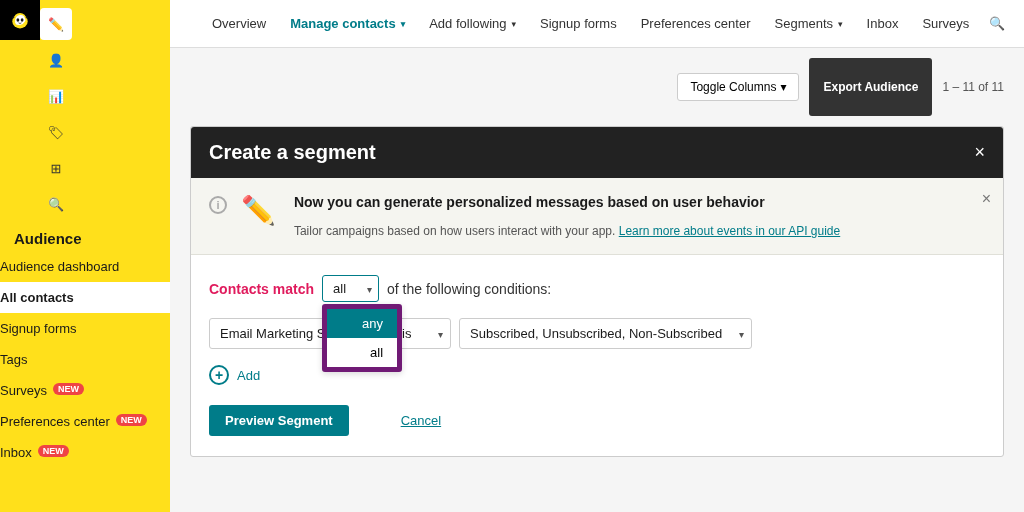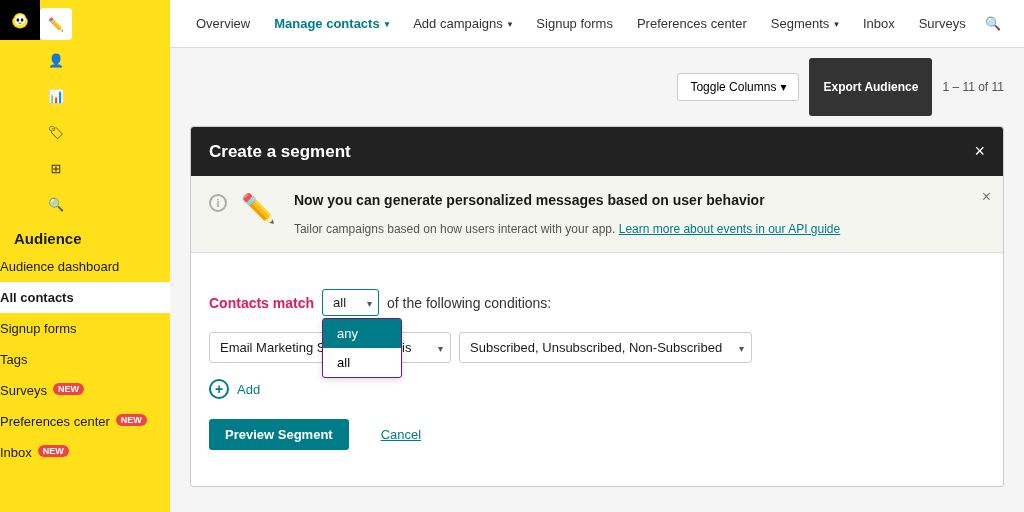--- a/index.html
+++ b/index.html
@@ -14,78 +14,78 @@
     .sidebar-section-title { padding: 10px 14px 4px 14px; font-size: 15px; font-weight: 700; color: #1a1a1a; }
     .sidebar-nav { display: flex; flex-direction: column; }
     .sidebar-nav-item { padding: 8px 0; font-size: 13px; color: #1a1a1a; cursor: pointer; display: flex; align-items: flex-start; gap: 6px; font-weight: 500; }
     .sidebar-nav-item.active { background: #fff; font-weight: 600; }
     .badge { background: #ef4444; color: #fff; font-size: 9px; font-weight: 700; padding: 1px 5px; border-radius: 8px; text-transform: uppercase; }
 
     
     .main { flex: 1; display: flex; flex-direction: column; background: #f5f5f5; overflow: hidden; }
 
     
-    .topnav { background: #fff; border-bottom: 1px solid #ddd; padding: 0 16px; display: flex; align-items: center; height: 48px; gap: 4px; flex-shrink: 0; }
+    .topnav { background: #fff; border-bottom: 1px solid #ddd; padding: 0 32px; display: flex; align-items: center; height: 48px; gap: 4px; flex-shrink: 0; }
     .topnav-item { padding: 6px 10px; font-size: 13px; color: #333; cursor: pointer; display: flex; align-items: center; gap: 3px; white-space: nowrap; }
     .topnav-item.active { color: #007c89; font-weight: 600; }
     .topnav-item .chevron { font-size: 9px; margin-left: 2px; }
     .topnav-search { margin-left: auto; cursor: pointer; color: #333; padding: 6px; }
 
     
     .toolbar { padding: 10px 20px; display: flex; align-items: center; justify-content: flex-end; gap: 10px; flex-shrink: 0; }
     .pagination-text { font-size: 12px; color: #555; }
     .btn-outline { border: 1px solid #ccc; background: #fff; padding: 6px 12px; border-radius: 3px; font-size: 12px; cursor: pointer; display: flex; align-items: center; gap: 4px; }
     .btn-dark { background: #333; color: #fff; padding: 22px 14px; border-radius: 3px; font-size: 12px; cursor: pointer; border: none; font-weight: 600; }
     .btn-teal { background: #007c89; color: #fff; padding: 8px 16px; border-radius: 3px; font-size: 13px; cursor: pointer; border: none; font-weight: 600; }
 
     
     .content { flex: 1; padding: 0 20px 20px 20px; overflow-y: auto; }
 
     
     .segment-panel { background: #fff; border: 1px solid #ccc; border-radius: 3px; overflow: visible; position: relative; }
     .segment-header { background: #222; color: #fff; padding: 14px 18px; display: flex; align-items: center; justify-content: space-between; border-radius: 3px 3px 0 0; }
-    .segment-header-title { font-size: 17px; font-weight: 600; }
+    .segment-header-title { font-size: 20px; font-weight: 600; }
     .segment-close { color: #fff; font-size: 18px; cursor: pointer; background: none; border: none; }
 
     
     .info-banner { background: #f5f5f0; border-bottom: 1px solid #e0e0d8; padding: 16px 18px; display: flex; align-items: flex-start; gap: 14px; position: relative; }
     .info-banner-text { flex: 1; }
     .info-banner-title { font-size: 14px; font-weight: 600; color: #1a1a1a; margin-bottom: 14px; }
     .info-banner-desc { font-size: 12px; color: #555; }
     .info-banner-link { color: #007c89; text-decoration: underline; cursor: pointer; }
     .info-banner-close { position: absolute; top: 12px; right: 12px; cursor: pointer; color: #777; font-size: 16px; background: none; border: none; }
     .info-icon-circle { width: 18px; height: 18px; border-radius: 50%; border: 2px solid #aaa; display: inline-flex; align-items: center; justify-content: center; font-size: 11px; color: #aaa; font-weight: 700; flex-shrink: 0; margin-top: 2px; }
 
     
-    .segment-body { padding: 36px 18px; }
+    .segment-body { padding: 20px 18px; }
     .contacts-match-row { display: flex; align-items: center; gap: 8px; margin-bottom: 16px; position: relative; }
     .contacts-match-label { font-size: 14px; color: #e01b5d; font-weight: 600; }
     .dropdown-wrapper { position: relative; display: inline-block; }
     .dropdown-select { border: 1px solid #007c89; background: #fff; padding: 5px 24px 5px 10px; border-radius: 3px; font-size: 13px; color: #1a1a1a; cursor: pointer; appearance: none; -webkit-appearance: none; }
     .dropdown-chevron { position: absolute; right: 7px; top: 50%; transform: translateY(-50%); font-size: 10px; color: #555; pointer-events: none; }
     .match-suffix { font-size: 14px; color: #333; }
 
     
-    .dropdown-menu { position: absolute; top: 100%; left: 0; background: #fff; border: 1px solid #701a75; border-radius: 3px; z-index: 100; min-width: 80px; box-shadow: 0 2px 6px rgba(0,0,0,0.15); margin-top: 2px; }
+    .dropdown-menu { position: absolute; top: 100%; left: 0; background: #fff; border: 5px solid #701a75; border-radius: 3px; z-index: 100; min-width: 80px; box-shadow: 0 2px 6px rgba(0,0,0,0.15); margin-top: 2px; text-align: right; }
     .dropdown-menu-item { padding: 7px 14px; font-size: 13px; cursor: pointer; }
     .dropdown-menu-item.selected { background: #007c89; color: #fff; }
 
     
     .condition-row { display: flex; align-items: center; gap: 8px; margin-bottom: 16px; }
     .condition-select { border: 1px solid #ccc; background: #fff; padding: 7px 28px 7px 10px; border-radius: 3px; font-size: 13px; color: #1a1a1a; cursor: pointer; appearance: none; -webkit-appearance: none; position: relative; }
     .condition-dropdown-wrapper { position: relative; display: inline-block; }
     .condition-dropdown-wrapper .dropdown-chevron { right: 8px; }
 
     
     .add-row { display: flex; align-items: center; gap: 8px; margin-bottom: 20px; }
     .add-circle { width: 20px; height: 20px; border-radius: 50%; border: 2px solid #007c89; color: #007c89; display: flex; align-items: center; justify-content: center; font-size: 14px; font-weight: 700; }
     .add-label { color: #007c89; font-size: 13px; cursor: pointer; font-weight: 500; }
 
     
-    .action-row { display: flex; align-items: center; gap: 0; }
+    .action-row { display: flex; align-items: center; gap: 20px; }
     .btn-cancel { background: none; border: none; color: #007c89; font-size: 13px; cursor: pointer; text-decoration: underline; margin-left: 32px; }
   </style>
 </head>
 <body>
 
 <div class="sidebar">
   <div style="display:flex; flex-direction:row;">
     <div class="sidebar-logo">
       <svg viewBox="0 0 40 40" fill="none" xmlns="http://www.w3.org/2000/svg">
         <ellipse cx="20" cy="22" rx="11" ry="10" fill="#FFE01B"></ellipse>
@@ -140,21 +140,21 @@
 
   <nav class="topnav">
     <div class="topnav-item">
       <span>Overview</span>
     </div>
     <div class="topnav-item active">
       <span>Manage contacts</span>
       <span class="chevron">▾</span>
     </div>
     <div class="topnav-item">
-      <span>Add campaigns</span>
+      <span>Add following</span>
       <span class="chevron">▾</span>
     </div>
     <div class="topnav-item">
       <span>Signup forms</span>
     </div>
     <div class="topnav-item">
       <span>Preferences center</span>
     </div>
     <div class="topnav-item">
       <span>Segments</span>

